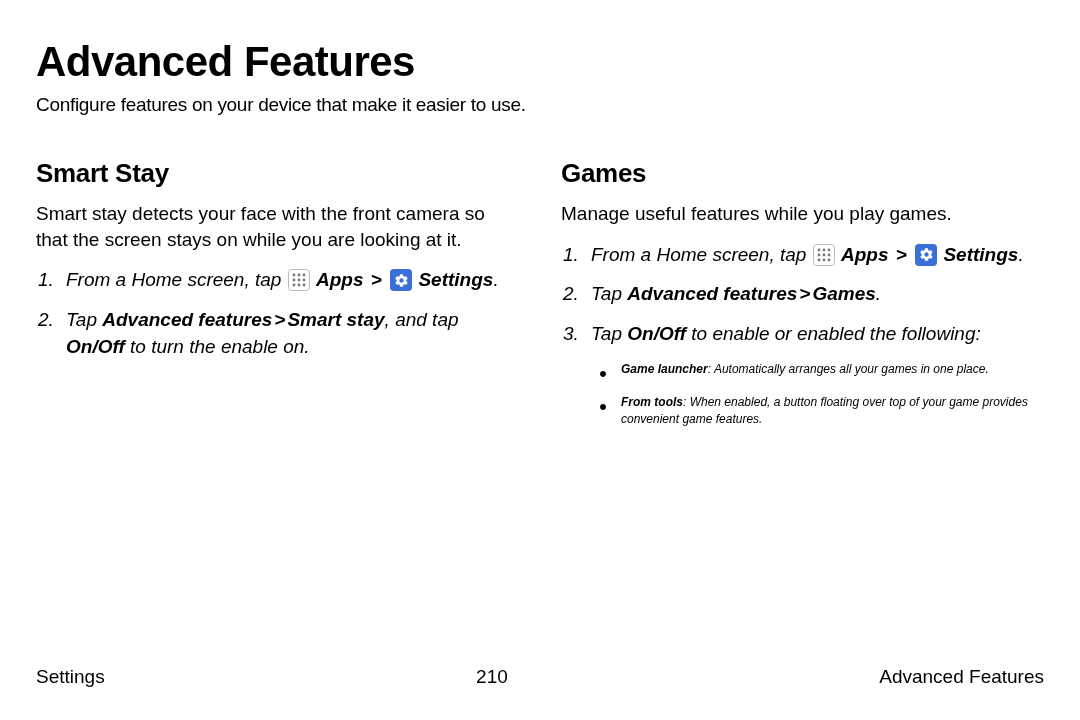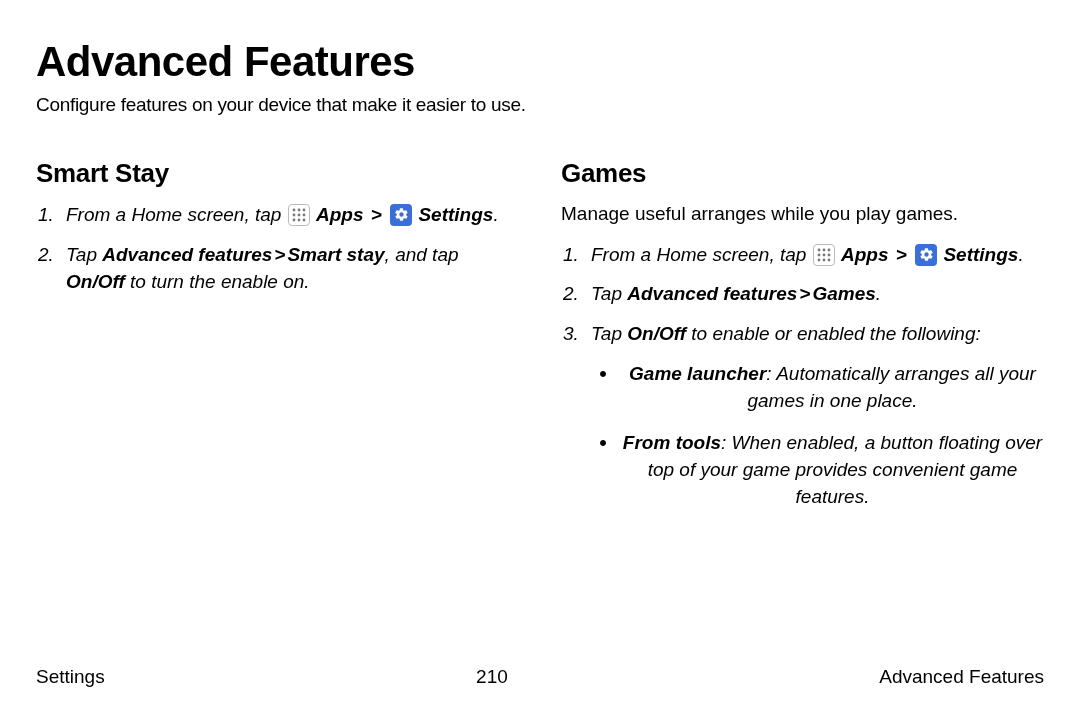--- a/index.html
+++ b/index.html
@@ -62,26 +62,25 @@
       position: absolute;
       left: 2px;
       top: 0;
     }
     ul.bullets {
       list-style: none;
       padding-left: 8px;
       margin-top: 14px;
     }
     ul.bullets > li {
-      font-size: 19px;
+      font-size: 12px;
       line-height: 1.4;
       margin-bottom: 16px;
       padding-left: 22px;
       position: relative;
-      text-align: center;
     }
     ul.bullets > li::before {
       content: "•";
       position: absolute;
       left: 0;
       top: 0;
       font-size: 22px;
       line-height: 1.2;
     }
     .b { font-weight: 700; }
@@ -123,20 +122,21 @@
 </head>
 <body>
 
 <h1 class="title">Advanced Features</h1>
 <p class="subtitle">Configure features on your device that make it easier to use.</p>
 
 <div class="columns">
 
   <div class="col">
     <h2 class="section-heading">Smart Stay</h2>
+    <p class="intro">Smart stay detects your face with the front camera so that the screen stays on while you are looking at it.</p>
     <ol>
       <li>
         <span>From a Home screen, tap </span>
         <span class="icon icon-apps">
           <svg viewBox="0 0 14 14">
               <g fill="#777">
                 <circle cx="2" cy="2" r="1.4"></circle>
                 <circle cx="7" cy="2" r="1.4"></circle>
                 <circle cx="12" cy="2" r="1.4"></circle>
                 <circle cx="2" cy="7" r="1.4"></circle>
@@ -158,21 +158,21 @@
         <span class="b">Settings</span><span>.</span>
       </li>
       <li>
         <span>Tap </span><span class="b">Advanced features</span><span class="caret b">&gt;</span><span class="b">Smart stay</span><span>, and tap </span><span class="b">On/Off</span><span> to turn the enable on.</span>
       </li>
     </ol>
   </div>
 
   <div class="col">
     <h2 class="section-heading">Games</h2>
-    <p class="intro">Manage useful arranges while you play games.</p>
+    <p class="intro">Manage useful features while you play games.</p>
     <ol>
       <li>
         <span>From a Home screen, tap </span>
         <span class="icon icon-apps">
           <svg viewBox="0 0 14 14">
               <g fill="#777">
                 <circle cx="2" cy="2" r="1.4"></circle>
                 <circle cx="7" cy="2" r="1.4"></circle>
                 <circle cx="12" cy="2" r="1.4"></circle>
                 <circle cx="2" cy="7" r="1.4"></circle>

